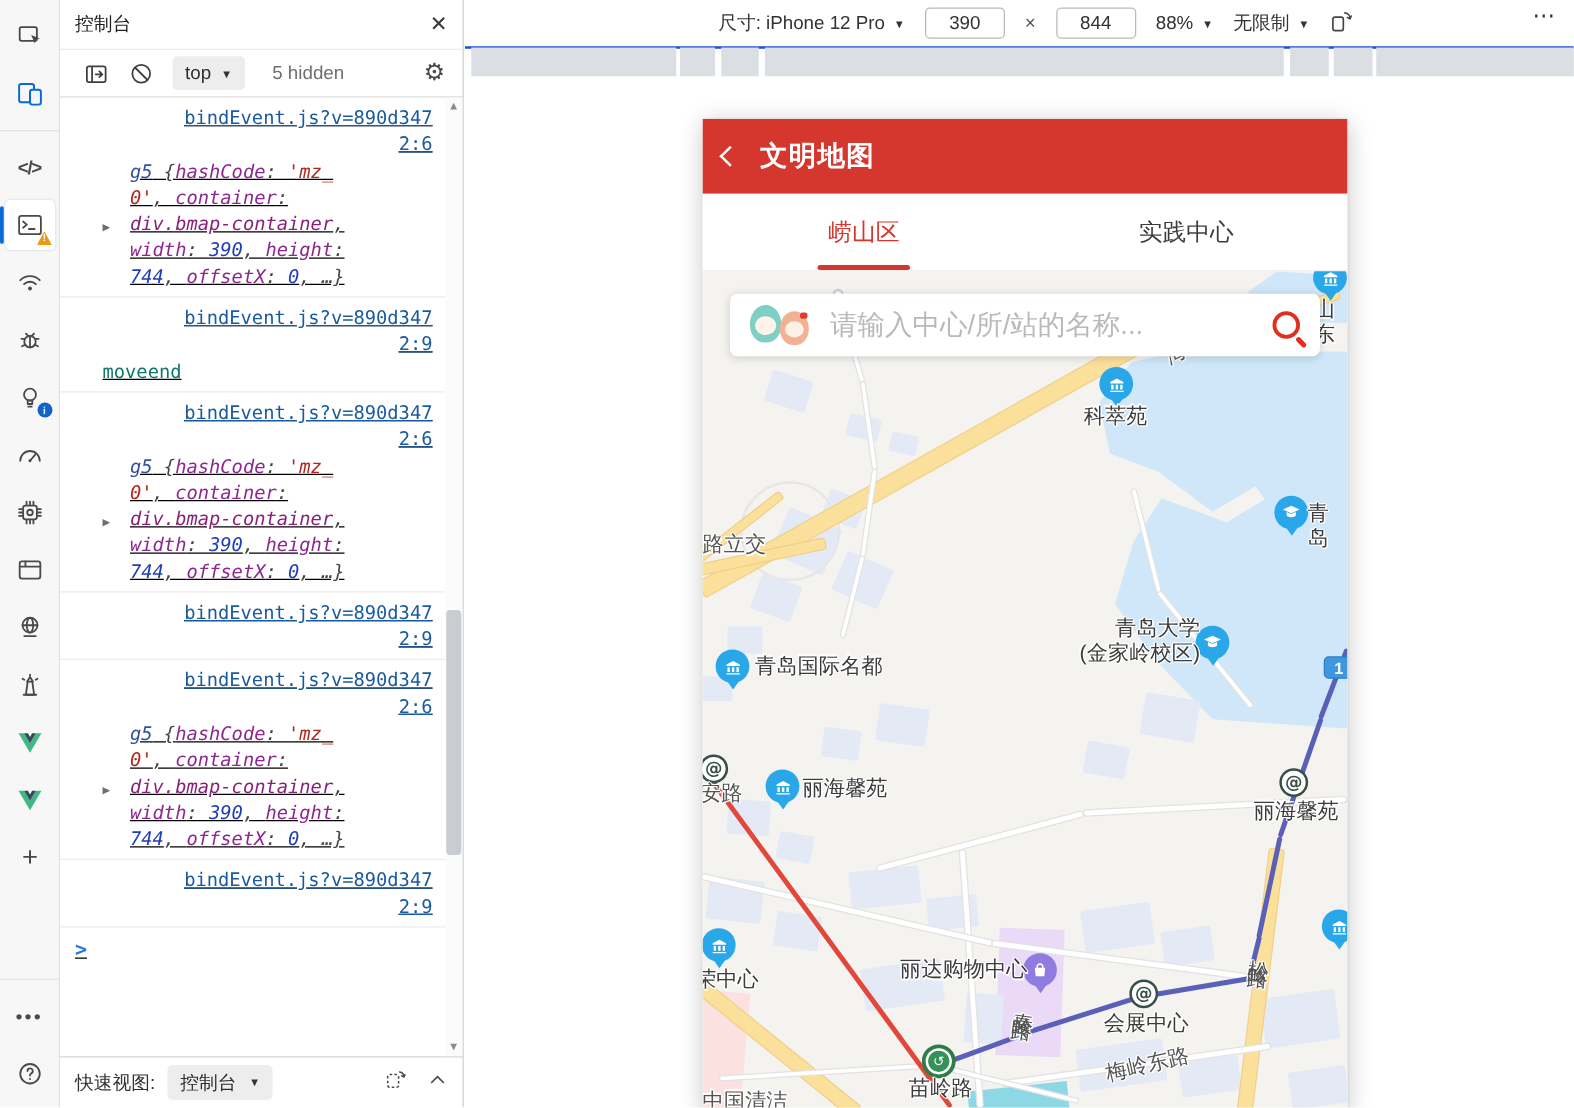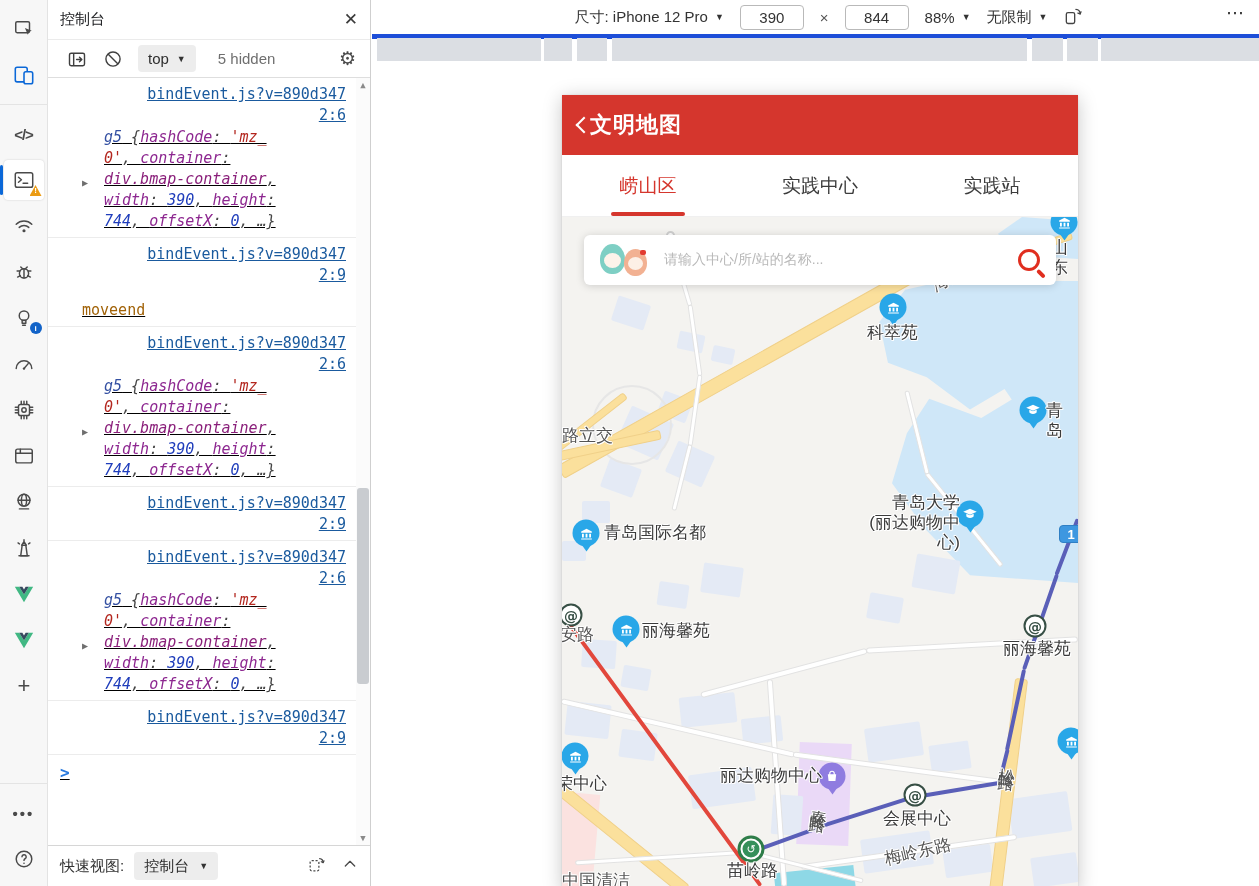--- a/index.html
+++ b/index.html
@@ -37,56 +37,56 @@
   .tb-icon{width:22px;height:22px;display:flex;align-items:center;justify-content:center;color:#3f3f3f;cursor:pointer;}
   .tb-pill{background:#ededed;border-radius:4px;height:27px;display:flex;align-items:center;gap:8px;
     padding:0 10px;font-size:15px;color:#2e2e2e;cursor:pointer;}
   .caret{font-size:9px;color:#333;}
   .tb-hidden{font-size:15px;color:#6f6f6f;margin-left:8px;cursor:pointer;}
   .tb-gear{margin-left:auto;font-size:19px;color:#494949;cursor:pointer;}
   .cp-log{position:relative;flex:1;overflow:hidden;font-family:"DejaVu Sans Mono","Liberation Mono",monospace;}
   .log-inner{position:absolute;left:0;top:0;right:14px;text-decoration:underline;}
   .log-entry{border-bottom:1px solid #ececec;padding:6px 10px 5px 12px;font-size:15px;line-height:21px;}
   .log-src{display:block;text-align:right;color:#1a5a9e;text-decoration:underline;white-space:pre-line;cursor:pointer;}
-  .log-msg{color:#a16207;padding-left:22px;margin-top:14px;}
+  .log-msg{color:#0f766e;padding-left:22px;margin-top:1px;}
   .log-obj{position:relative;padding-left:44px;margin-top:1px;font-style:italic;white-space:pre-wrap;
     color:#454545;}
   .log-obj .tri{position:absolute;left:22px;top:45px;font-style:normal;font-size:10px;color:#6e6e6e;cursor:pointer;}
   .cn{color:#3450a2;} .ck{color:#8d2790;} .cs{color:#b3261e;} .cnum{color:#1f3dbb;}
   .cnode{color:#8a1f7a;} .cp2{color:#454545;}
   .log-prompt{padding:8px 12px;color:#2a7ade;font-weight:bold;font-size:16px;}
   
   .cp-scroll{position:absolute;right:0;top:0;bottom:0;width:14px;background:#fbfbfb;}
   .cp-scroll .arr{position:absolute;left:0;width:14px;height:14px;color:#8a8a8a;font-size:9px;
     display:flex;align-items:center;justify-content:center;cursor:pointer;}
   .cp-scroll .thumb{position:absolute;left:1px;width:12px;background:#c9ccd0;border-radius:3px;cursor:pointer;}
   .cp-footer{height:41px;border-top:1px solid #d6d6d6;display:flex;align-items:center;gap:10px;padding:0 12px;}
   .cpf-label{font-size:15px;color:#333;}
   .cpf-pill{background:#ededed;border-radius:4px;height:28px;display:flex;align-items:center;gap:10px;
     padding:0 10px;font-size:15px;color:#2e2e2e;cursor:pointer;}
   .cpf-icons{margin-left:auto;display:flex;align-items:center;gap:16px;color:#4a4a4a;}
 
   
   .stage{position:absolute;left:372px;top:0;right:0;bottom:0;background:#fff;}
   .device-toolbar{position:absolute;left:0;top:0;right:0;height:39px;background:#fff;
-    border-bottom:5px solid #1d4ed8;display:flex;align-items:center;justify-content:center;gap:16px;
+    border-bottom:2px solid #1d4ed8;display:flex;align-items:center;justify-content:center;gap:16px;
     font-size:15px;color:#333;padding-left:27px;}
   .dt-item{display:flex;align-items:center;gap:7px;cursor:pointer;}
   .dt-input{width:64px;height:25px;border:1px solid #b9b9b9;border-radius:4px;text-align:center;
     font-size:15px;color:#333;background:#fff;font-family:inherit;}
   .dt-x{color:#555;}
   .dt-more{position:absolute;right:14px;top:2px;font-size:18px;color:#333;letter-spacing:1px;cursor:pointer;}
   .dt-rotate{color:#444;cursor:pointer;}
   .skeleton{position:absolute;left:0;top:38px;height:23px;right:0;}
   .skeleton div{position:absolute;top:0;height:23px;background:#dbdee3;}
 
   
   .phone{position:absolute;left:190px;top:95px;width:516px;height:796px;background:#fff;
     box-shadow:0 3px 18px rgba(0,0,0,.22),0 0 2px rgba(0,0,0,.10);overflow:hidden;}
-  .app-header{height:60px;background:#d5362d;display:flex;align-items:center;padding:0 16px;gap:0;}
+  .app-header{height:60px;background:#d5362d;display:flex;align-items:center;padding:0 16px;gap:18px;}
   .back-chev{width:12px;height:12px;border-left:2.5px solid #fff;border-bottom:2.5px solid #fff;
     transform:rotate(45deg);cursor:pointer;}
   .app-title{color:#fff;font-size:22px;font-weight:bold;letter-spacing:1px;}
   .app-tabs{height:62px;display:flex;background:#fff;border-bottom:1px solid #f0f0f0;}
   .app-tab{flex:1;display:flex;align-items:center;justify-content:center;font-size:19px;color:#3c3c3c;
     position:relative;cursor:pointer;}
   .app-tab.active{color:#d5362d;}
   .app-tab.active::after{content:"";position:absolute;left:50%;transform:translateX(-50%);bottom:0;
     width:74px;height:4px;background:#d5362d;border-radius:2px;}
   .app-map{position:absolute;left:0;top:122px;right:0;bottom:0;background:#f4f3f0;overflow:hidden;}
@@ -122,21 +122,21 @@
   
   .search-bar{position:absolute;left:22px;top:140px;width:472px;height:50px;background:#fff;border-radius:6px;
     box-shadow:0 1px 8px rgba(0,0,0,.16);display:flex;align-items:center;padding:0 16px;gap:12px;z-index:5;}
   .mascots{display:flex;align-items:flex-end;width:52px;position:relative;height:36px;}
   .m1,.m2{border-radius:50% 50% 46% 46%;position:absolute;}
   .m1{width:25px;height:30px;background:#7ecfc4;left:0;top:2px;}
   .m1::after{content:"";position:absolute;left:4px;top:9px;width:17px;height:15px;border-radius:50%;background:#fdf3ea;}
   .m2{width:23px;height:27px;background:#f2b192;left:24px;top:7px;}
   .m2::after{content:"";position:absolute;left:4px;top:8px;width:15px;height:13px;border-radius:50%;background:#fdf0e6;}
   .m2 i{position:absolute;right:1px;top:1px;width:6px;height:5px;background:#e23b31;border-radius:2px;}
-  .search-ph{flex:1;font-size:14px;color:#b9b9b9;}
+  .search-ph{flex:1;font-size:22px;color:#b9b9b9;}
   .mag{width:22px;height:22px;border:3px solid #e02e1f;border-radius:50%;position:relative;cursor:pointer;}
   .mag::after{content:"";position:absolute;width:3.5px;height:10px;background:#e02e1f;left:18px;top:17px;
     transform:rotate(-45deg);border-radius:2px;}
 </style>
 </head>
 <body>
 
 <div class="activity-bar">
   <div class="ab-group-top" id="ab-top">
       <div class="ab-item">
@@ -391,21 +391,20 @@
     </div>
 
   <div class="phone">
     <div class="app-header">
       <span class="back-chev"></span>
       <span class="app-title">文明地图</span>
     </div>
     <div class="app-tabs" id="app-tabs">
         <div class="app-tab active">崂山区</div>
         <div class="app-tab">实践中心</div>
-        <div class="app-tab">实践站</div>
       </div>
     <div class="app-map" id="app-map">
         <div class="shape water" style="left: 300px; top: 64px; width: 216px; height: 146px; clip-path: polygon(8% 28%, 20% 6%, 38% 0px, 100% 0px, 100% 92%, 78% 100%, 66% 74%, 50% 88%, 30% 66%, 12% 56%);"></div>
         <div class="shape water" style="left: 330px; top: 174px; width: 186px; height: 192px; clip-path: polygon(20% 4%, 48% 14%, 72% 0px, 100% 8%, 100% 100%, 42% 96%, 18% 72%, 0px 48%, 8% 22%);"></div>
         <div class="shape water" style="left: 436px; top: 0px; width: 80px; height: 42px; clip-path: polygon(0px 40%, 30% 0px, 100% 10%, 100% 100%, 20% 90%);"></div>
         <div class="shape " style="left: 213px; top: 652px; width: 80px; height: 28px; background: rgb(142, 216, 230); transform: rotate(-6deg);"></div>
         <div class="shape " style="left: -6px; top: 576px; width: 40px; height: 100px; background: rgb(251, 226, 224); transform: rotate(5deg);"></div>
         <div class="shape " style="left: 236px; top: 526px; width: 52px; height: 102px; background: rgb(234, 217, 247); transform: rotate(2deg);"></div>
         <div class="shape block" style="left: 52px; top: 83px; width: 34px; height: 26px; transform: rotate(18deg);"></div>
         <div class="shape block" style="left: 116px; top: 116px; width: 26px; height: 18px; transform: rotate(12deg);"></div>
@@ -546,21 +545,21 @@
             </svg>
           </span>
         </div>
         <div class="map-label" style="left: 489px; top: 21px;">山东</div>
         <div class="map-label" style="left: 305px; top: 106px;">科萃苑</div>
         <div class="map-label" style="left: 484px; top: 184px;">青岛</div>
         <div class="map-label road" style="left: 368px; top: 48px; transform: rotate(-28deg);">海尔路</div>
         <div class="map-label road" style="left: 0px; top: 209px;">路立交</div>
         <div class="map-label" style="left: 42px; top: 306px; text-align: center;">青岛国际名都</div>
         <div class="map-label" style="left: 300px; top: 276px; width: 98px; text-align: right;">青岛大学
-(丽达购物中心)</div>
+(金家岭校区)</div>
         <div class="map-label road" style="left: -2px; top: 408px;">安路</div>
         <div class="map-label" style="left: 80px; top: 404px;">丽海馨苑</div>
         <div class="map-label" style="left: 441px; top: 422px;">丽海馨苑</div>
         <div class="map-label" style="left: -6px; top: 557px;">荣中心</div>
         <div class="map-label" style="left: 158px; top: 549px;">丽达购物中心</div>
         <div class="map-label road vert" style="left: 248px; top: 580px; transform: rotate(8deg);">秦岭路</div>
         <div class="map-label" style="left: 321px; top: 592px;">会展中心</div>
         <div class="map-label road" style="left: 322px; top: 625px; transform: rotate(-13deg);">梅岭东路</div>
         <div class="map-label road vert" style="left: 436px; top: 538px; transform: rotate(6deg);">松岭路</div>
         <div class="map-label" style="left: 165px; top: 644px;">苗岭路</div>

